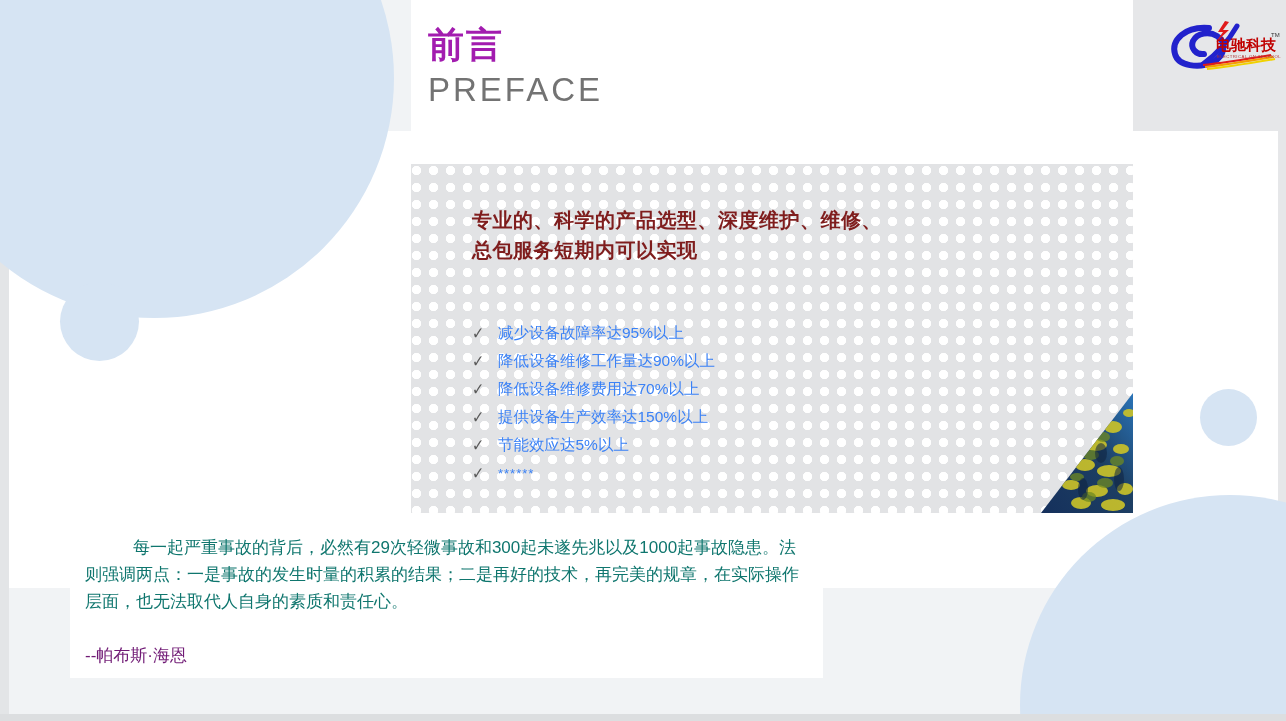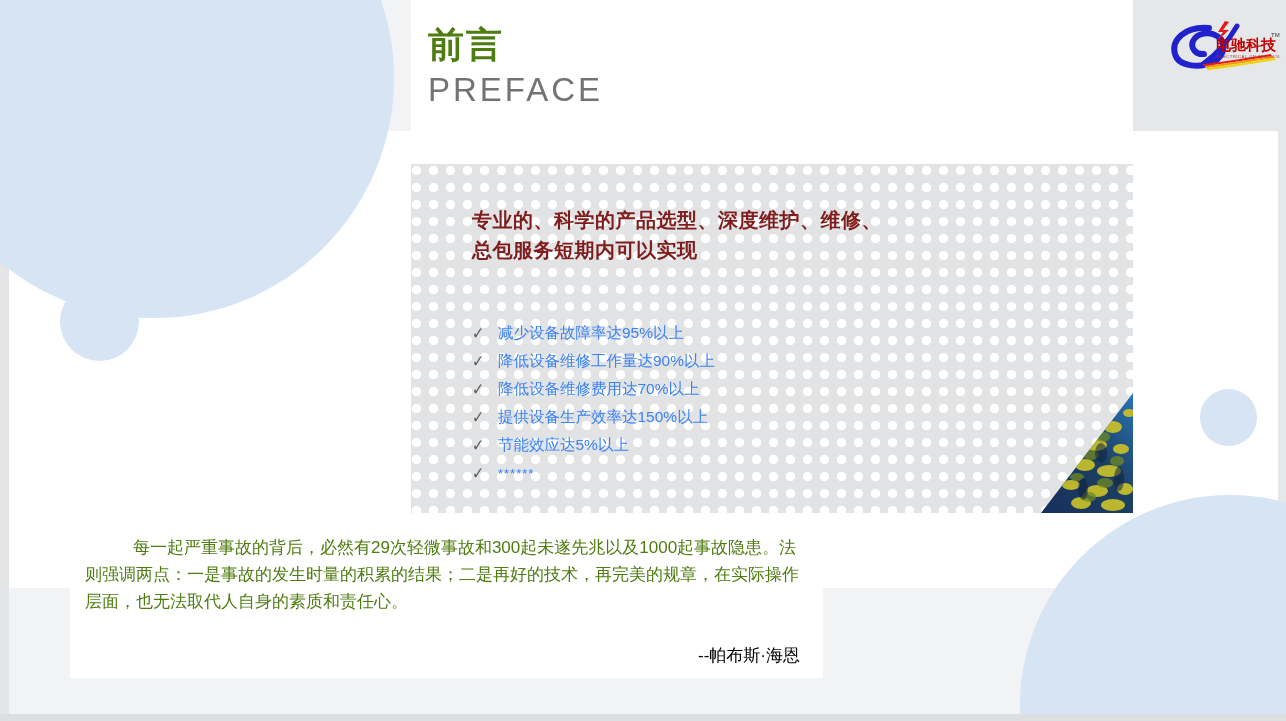--- a/index.html
+++ b/index.html
@@ -97,21 +97,21 @@
     width: 722px; height: 131px;
     background: #ffffff;
     z-index: 6;
   }
   .preface-title {
     position: absolute;
     left: 428px;
     top: 25px;
     font-size: 36px;
     font-weight: bold;
-    color: #4d7c0f;
+    color: #a21caf;
     letter-spacing: 2px;
     line-height: 1.1;
     z-index: 8;
     white-space: nowrap;
   }
   .preface-sub {
     position: absolute;
     left: 428px;
     top: 72px;
     font-size: 33px;
@@ -210,32 +210,32 @@
     background: #ffffff;
     z-index: 10;
   }
   .quote-body {
     position: absolute;
     left: 85px;
     top: 535px;
     width: 725px;
     font-size: 17px;
     line-height: 1.58;
-    color: #4d7c0f;
+    color: #0f766e;
     text-indent: 48px;
     z-index: 11;
   }
   .quote-author {
     position: absolute;
     left: 85px;
     top: 644px;
     width: 715px;
-    text-align: right;
+    text-align: left;
     font-size: 17px;
-    color: #000000;
+    color: #701a75;
     z-index: 11;
   }
 </style>
 </head>
 <body>
 
 <div id="slide">
 
   <div class="edge-left"></div>
   <div class="edge-right"></div>

